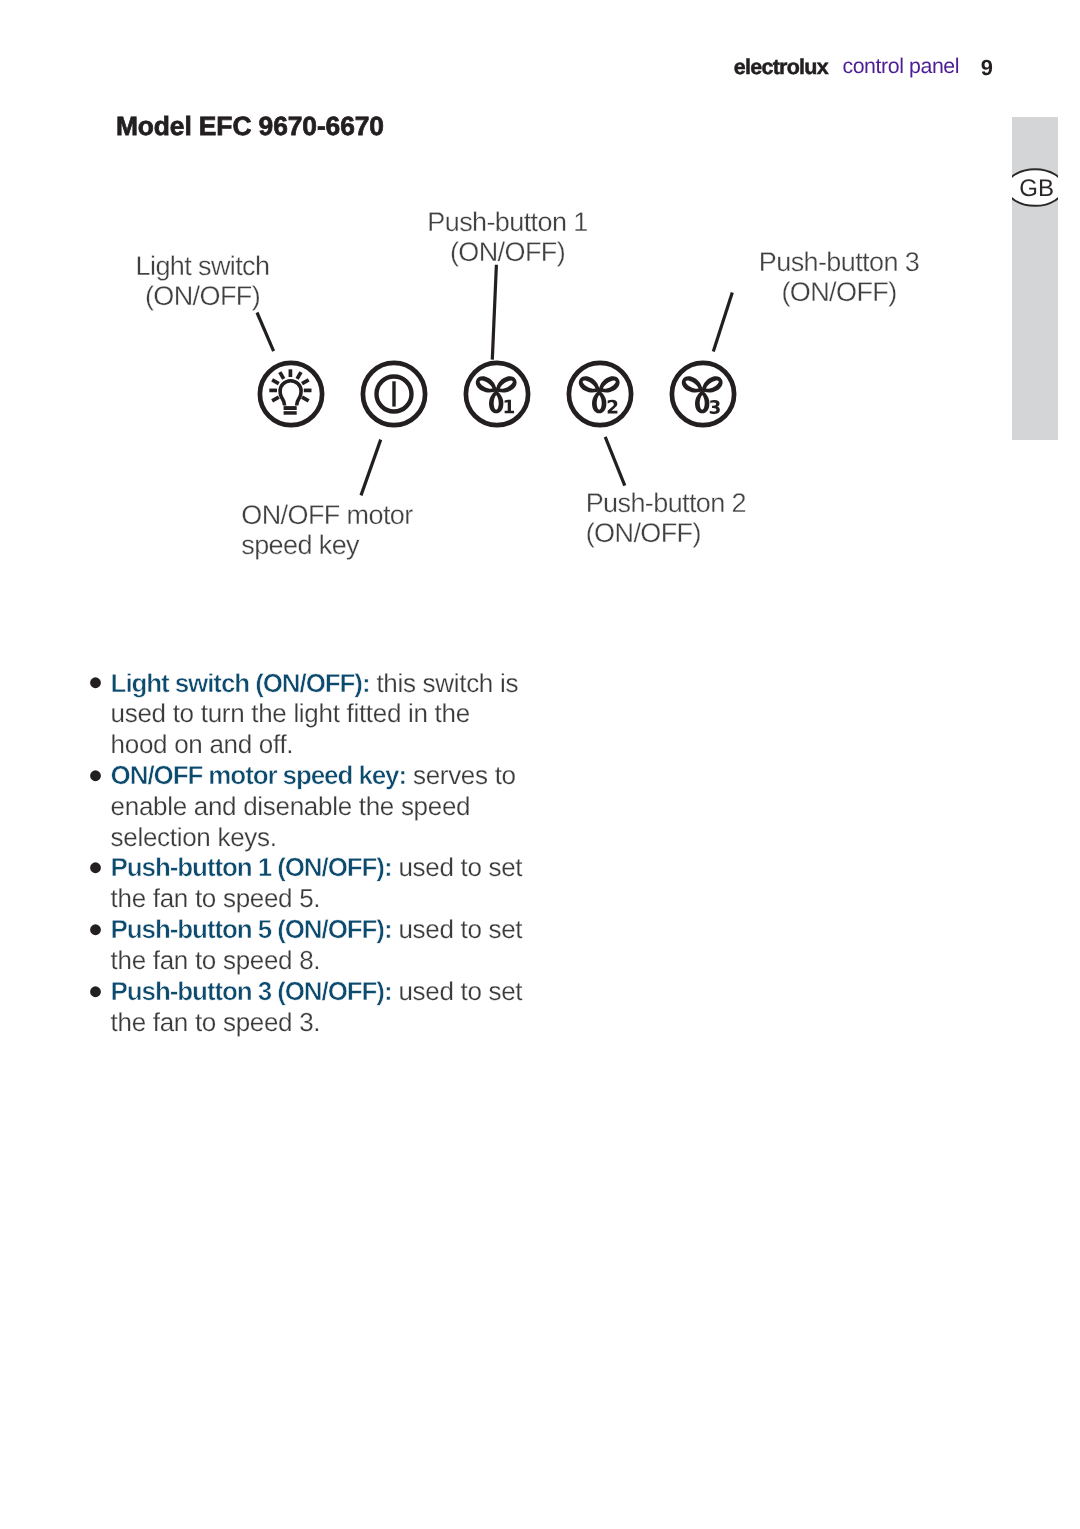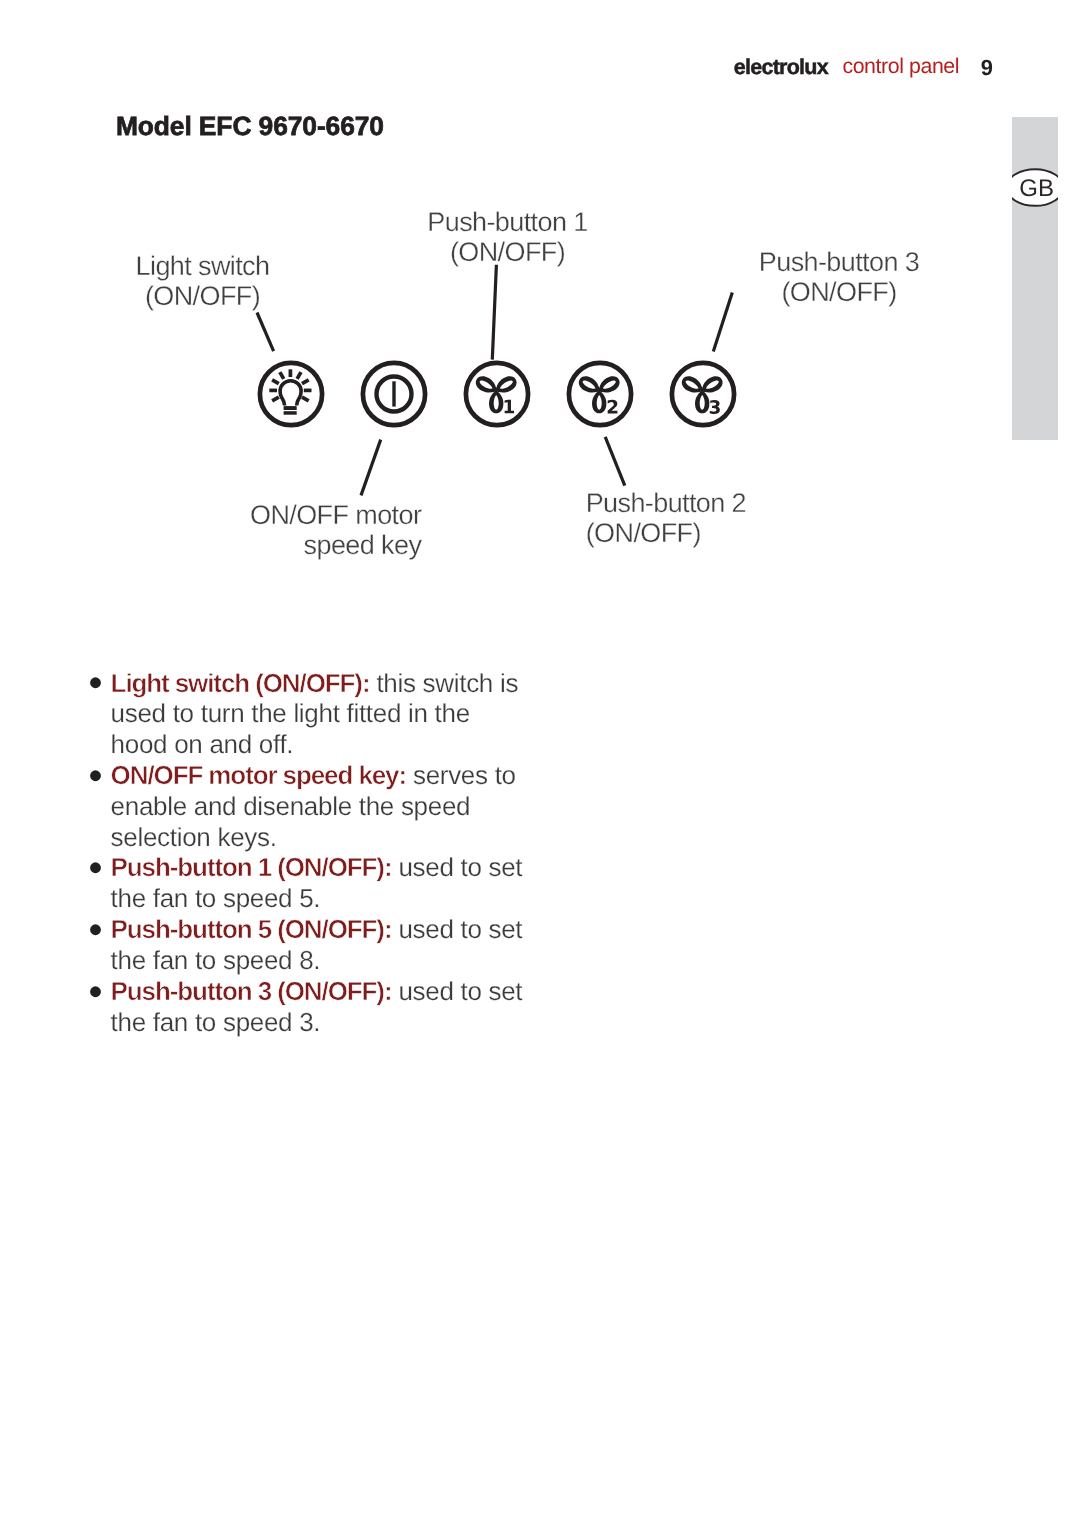--- a/index.html
+++ b/index.html
@@ -6,21 +6,21 @@
   body{width:1080px;height:1529px;background:#ffffff;
        font-family:"Liberation Sans",sans-serif;color:#231f20;
        overflow:hidden;position:relative;
        -webkit-font-smoothing:antialiased;text-rendering:geometricPrecision;}
   .page{position:absolute;left:0;top:0;width:1080px;height:1529px;}
 
   
   .brand{position:absolute;left:733.8px;top:59.8px;font-weight:bold;font-size:21.5px;
          letter-spacing:-0.75px;color:#231f20;white-space:nowrap;line-height:15.5px;
          -webkit-text-stroke:0.5px #231f20;}
-  .hsec{position:absolute;left:842.4px;top:59.3px;font-size:21.3px;color:#b91c1c;
+  .hsec{position:absolute;left:842.4px;top:59.3px;font-size:21.3px;color:#4c1d95;
         letter-spacing:-0.4px;white-space:nowrap;line-height:15.5px;}
   .pnum{position:absolute;left:980.8px;top:60.3px;font-weight:bold;font-size:21.9px;
         color:#231f20;white-space:nowrap;line-height:15.5px;}
 
   
   .graybar{position:absolute;left:1012px;top:117px;width:46px;height:323px;
            background:#d3d5d6;}
   .gbtab{position:absolute;left:1000px;top:163px;width:70px;height:50px;}
   .gblabel{position:absolute;left:1019.3px;top:180.1px;font-size:24px;
            line-height:17.3px;color:#2c2728;letter-spacing:0px;white-space:nowrap;}
@@ -35,21 +35,21 @@
   .dlabel{position:absolute;font-size:27px;line-height:30.4px;color:#404040;
           letter-spacing:-0.6px;white-space:nowrap;-webkit-text-stroke:0.3px #ffffff;}
   .dlabel div{white-space:nowrap;}
 
   
   .bullets{position:absolute;left:110.6px;top:667.5px;width:418px;}
   .bullet{position:relative;font-size:26px;line-height:30.83px;letter-spacing:-0.3px;
           color:#3a3a3a;margin:0;-webkit-text-stroke:0.22px #ffffff;}
   .bullet .dot{position:absolute;left:-22.1px;top:-4.2px;font-size:40px;line-height:40px;
                letter-spacing:0;color:#231f20;-webkit-text-stroke:0;}
-  .bullet b{font-weight:bold;color:#7f1d1d;letter-spacing:-1.1px;
+  .bullet b{font-weight:bold;color:#0c4a6e;letter-spacing:-1.1px;
            -webkit-text-stroke:0.56px #ffffff;}
 </style>
 </head>
 <body>
 
 <div class="page">
 
   <div class="brand">electrolux</div>
   <div class="hsec">control panel</div>
   <div class="pnum">9</div>
@@ -142,21 +142,21 @@
       <div>(ON/OFF)</div>
     </div>
     <div class="dlabel" style="left:427px;top:207px;text-align:center;width:161px;">
       <div>Push-button 1</div>
       <div>(ON/OFF)</div>
     </div>
     <div class="dlabel" style="left:729.5px;top:247px;text-align:center;width:163px;margin-left:28px;">
       <div>Push-button 3</div>
       <div>(ON/OFF)</div>
     </div>
-    <div class="dlabel" style="left:241.3px;top:500px;text-align:right;width:180px;">
+    <div class="dlabel" style="left:241.3px;top:500px;text-align:left;width:180px;">
       <div>ON/OFF motor</div>
       <div>speed key</div>
     </div>
     <div class="dlabel" style="left:585.7px;top:488px;text-align:left;width:180px;">
       <div>Push-button 2</div>
       <div>(ON/OFF)</div>
     </div>
   </div>
 
   <div class="bullets">

